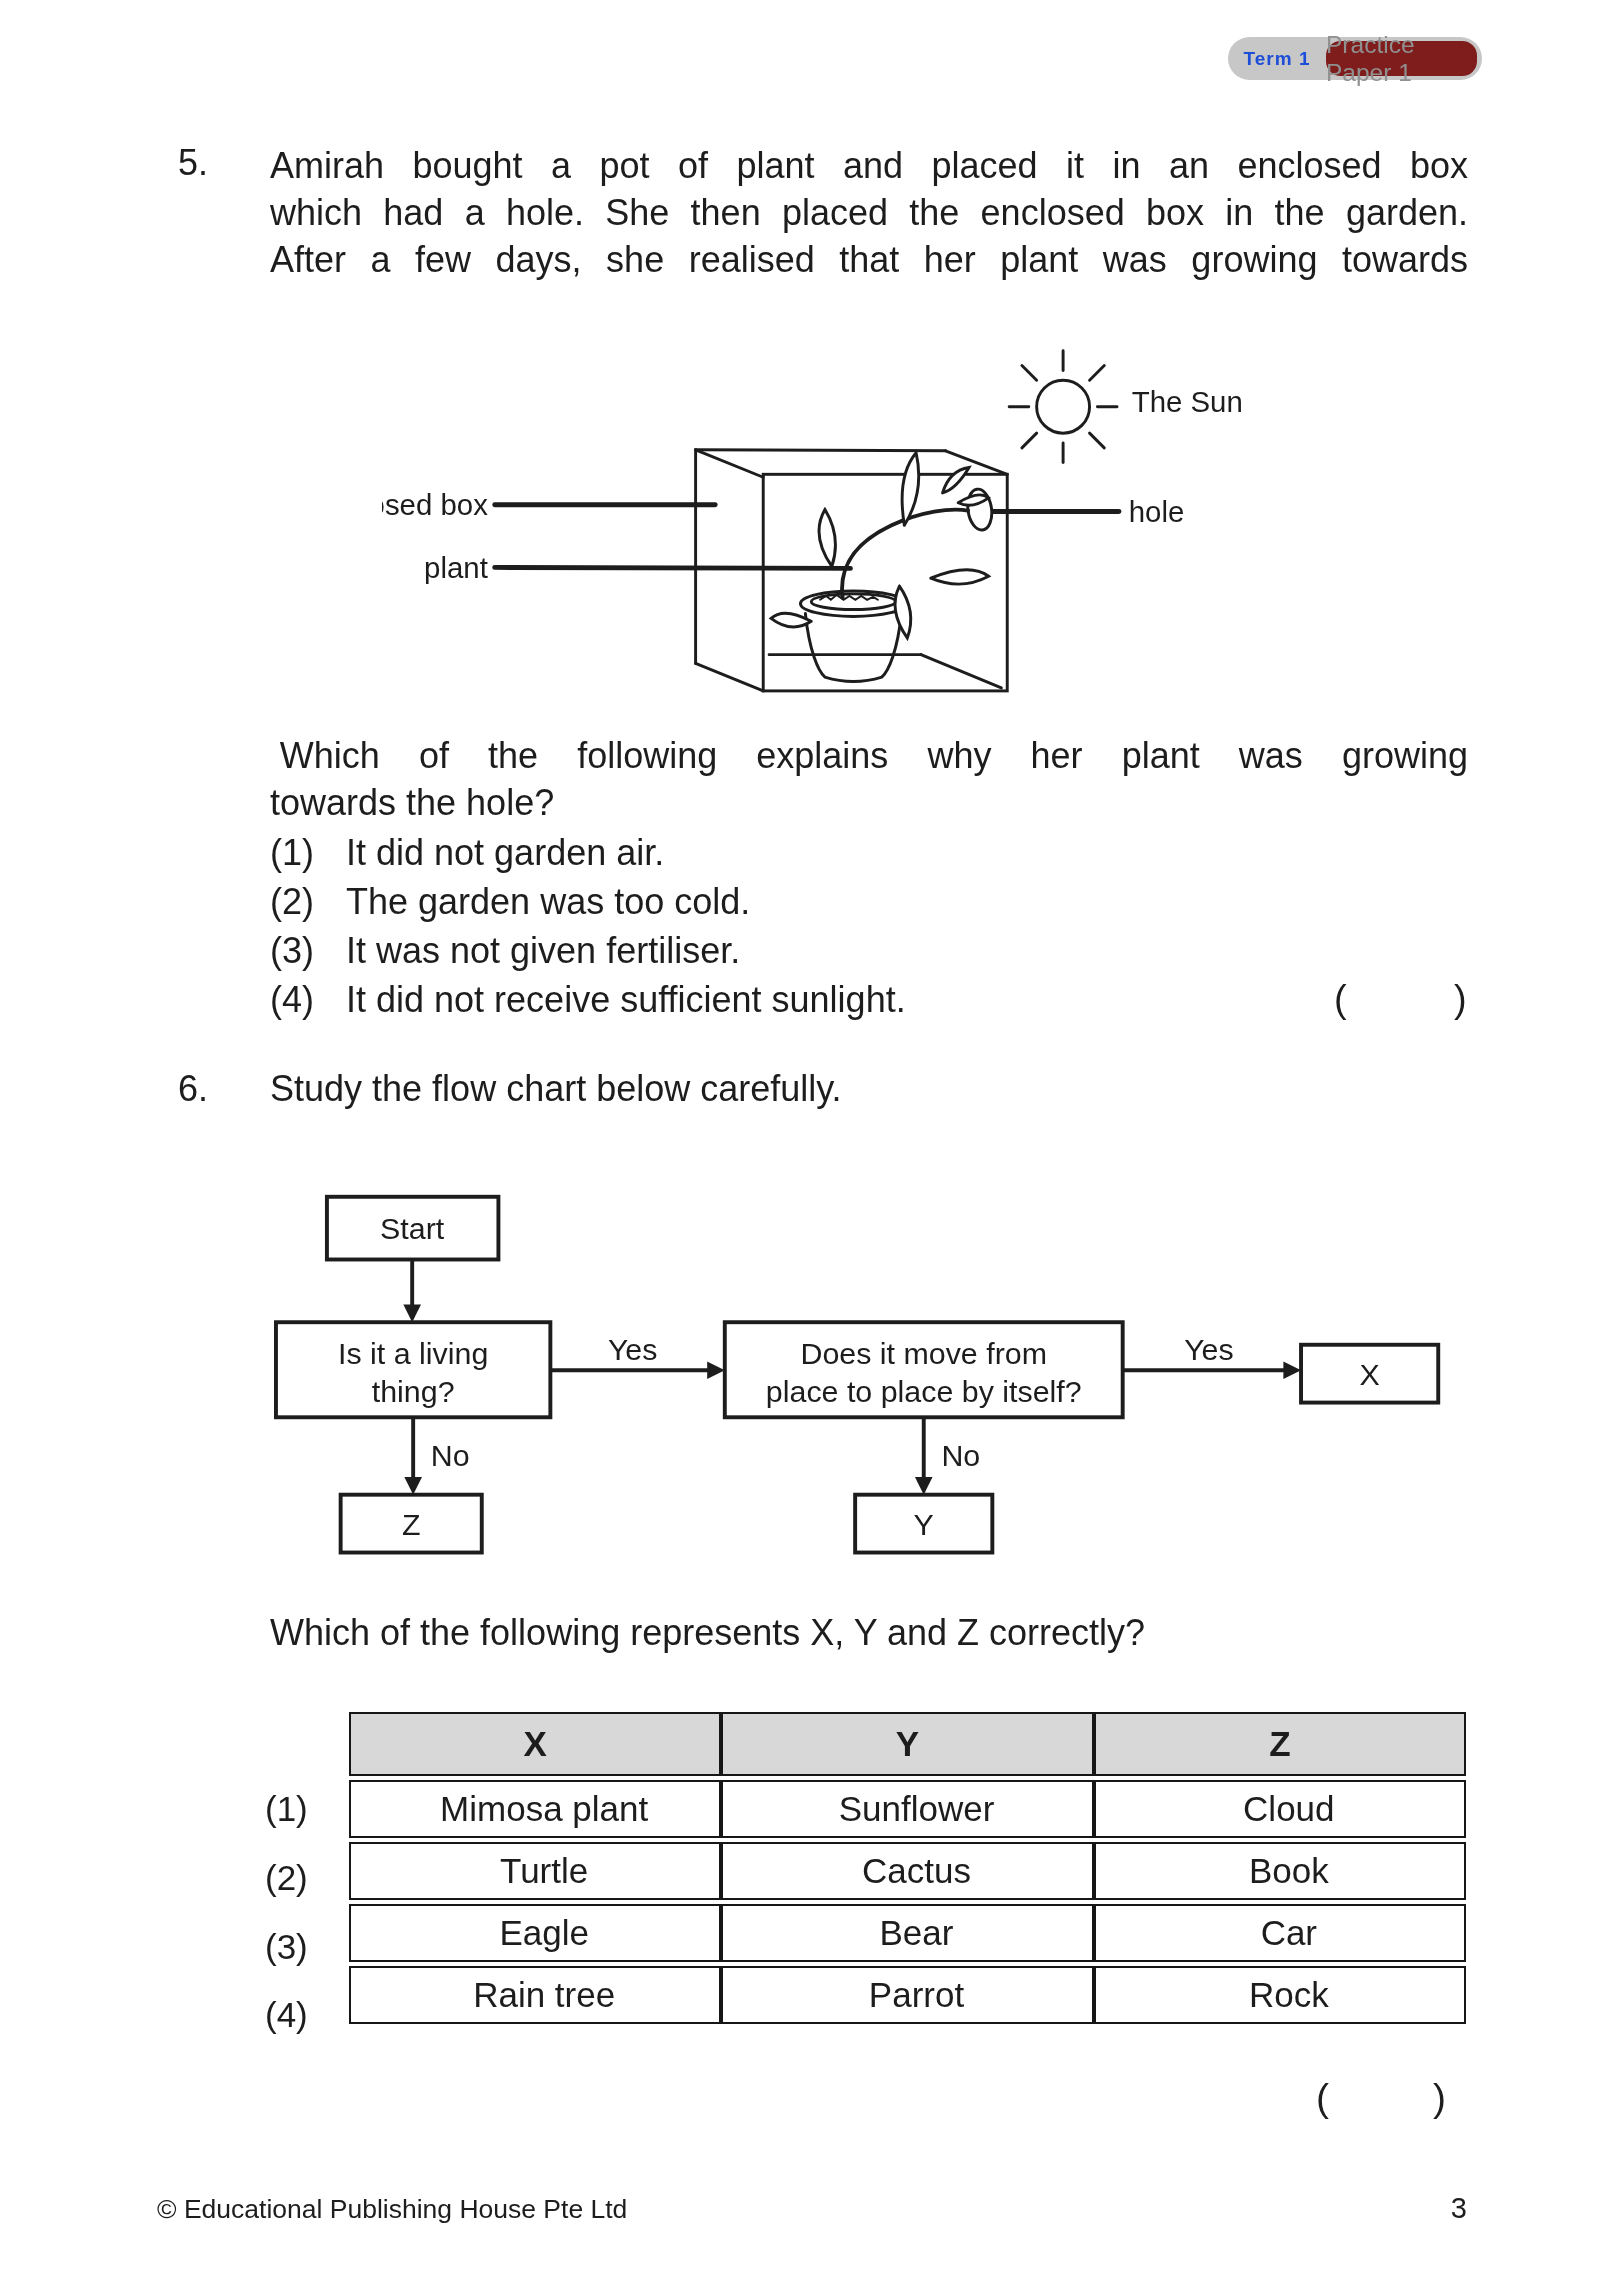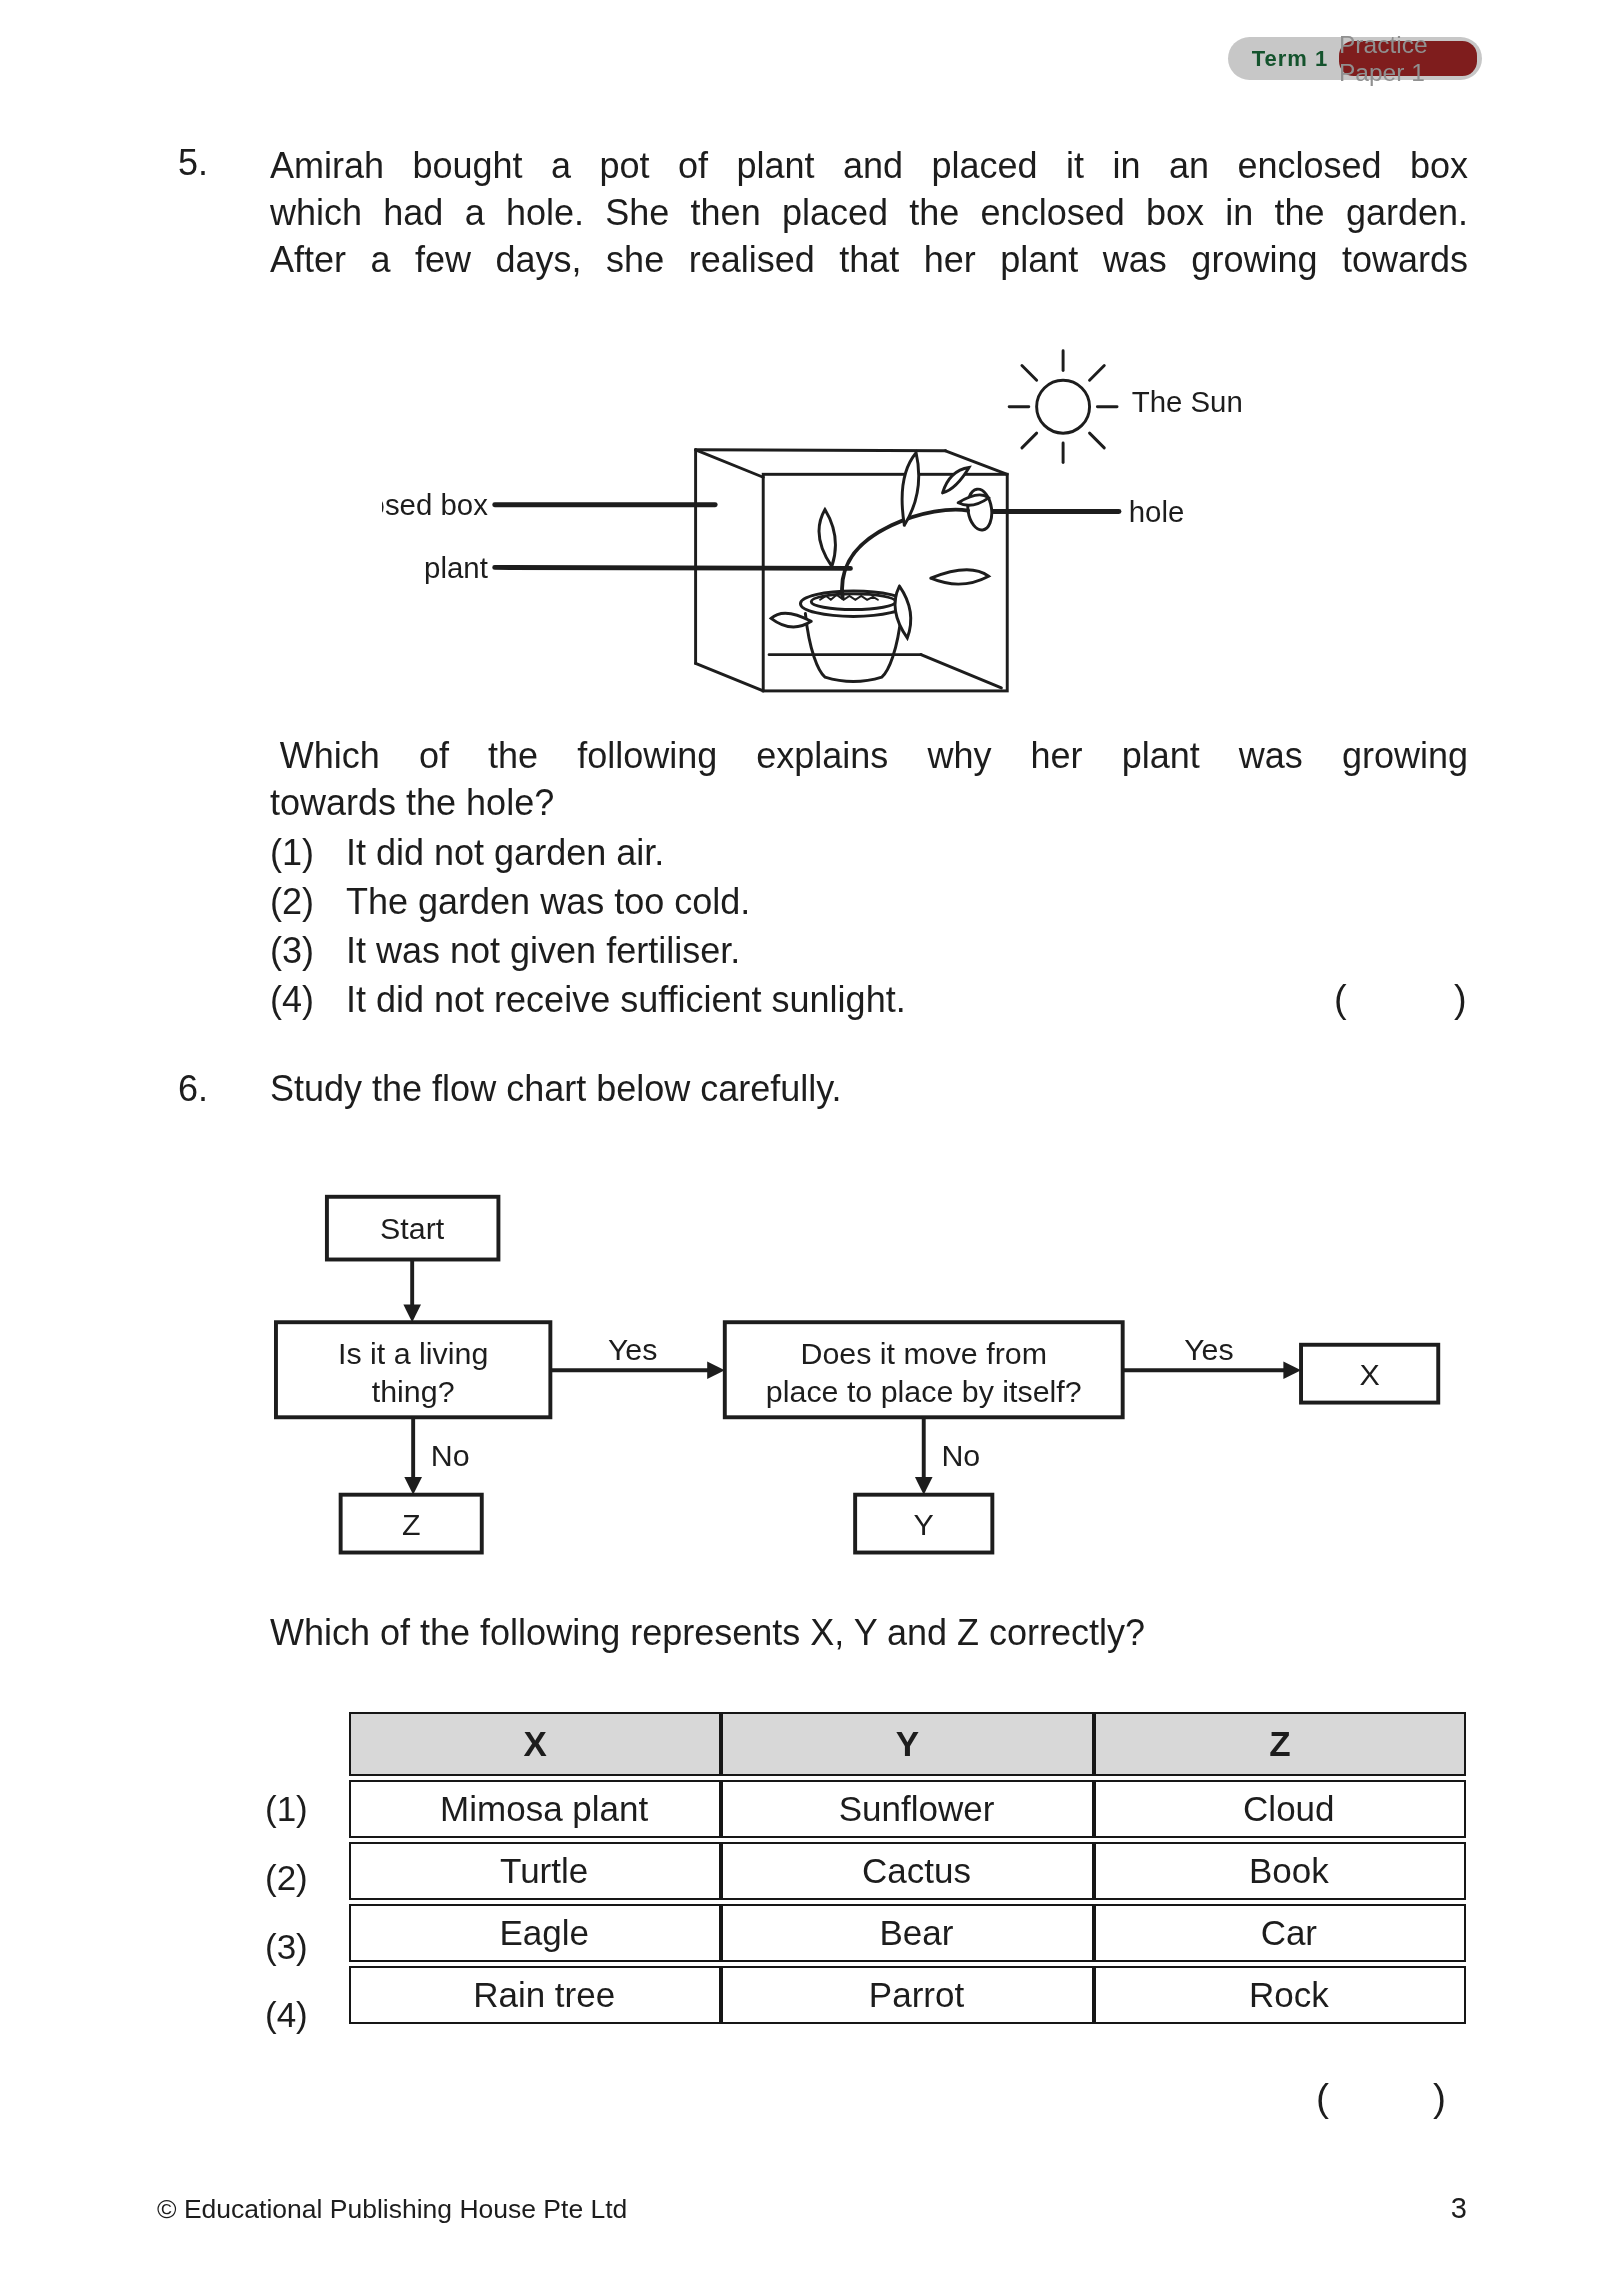--- a/index.html
+++ b/index.html
@@ -5,22 +5,22 @@
   * { margin:0; padding:0; box-sizing:border-box; }
   body { background:#888; font-family:"Liberation Sans", sans-serif; }
   .page {
     position:relative; width:1621px; height:2293px; margin:0 auto;
     background:#ffffff; color:#1d1d1d; overflow:hidden;
   }
 
   
   .badge { position:absolute; left:1228px; top:37px; width:254px; height:43px;
     background:#c7c7c7; border-radius:21.6px; display:flex; align-items:center; }
-  .badge-term { width:98px; text-align:center; font-weight:bold; color:#14532d;
-    font-size:22px; letter-spacing:1px;margin-left:13px; }
+  .badge-term { width:98px; text-align:center; font-weight:bold; color:#1d4ed8;
+    font-size:19px; letter-spacing:1px; }
   .badge-paper { flex:1; height:35px; margin-right:4.9px; background:#7f1d1d;
     border-radius:14.7px; display:flex; align-items:center; justify-content:center;
     color:#909090; font-size:24.5px; }
 
   .qnum { position:absolute; font-size:36px; }
   .textblock { position:absolute; width:1198px; font-size:36px; line-height:47px; }
   .jline { text-align:justify; text-align-last:justify; }
   .lline { text-align:left; }
 
   .options { position:absolute; left:270px; top:828px; width:1215px; font-size:36px; }

